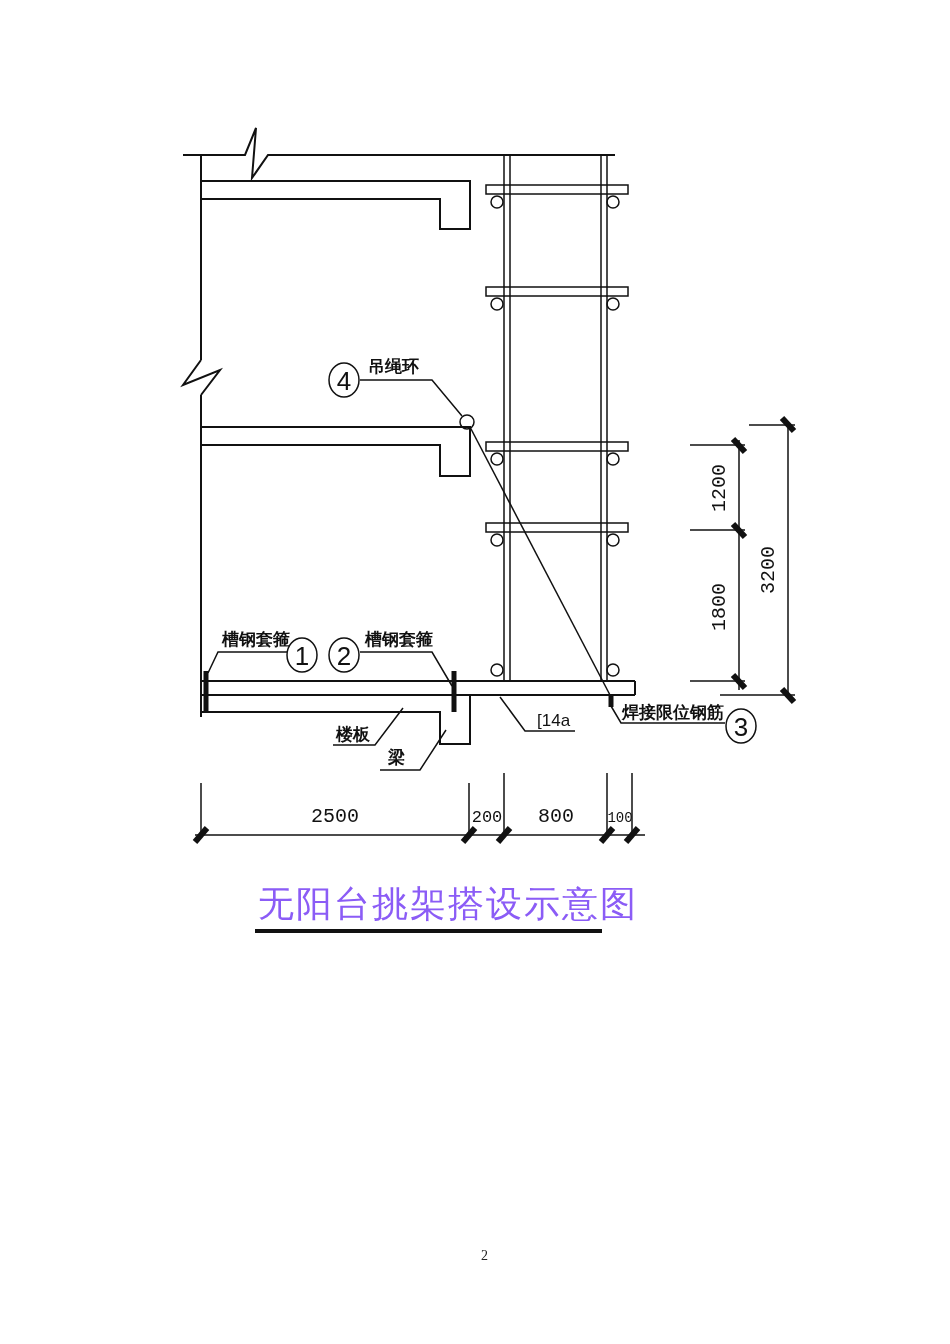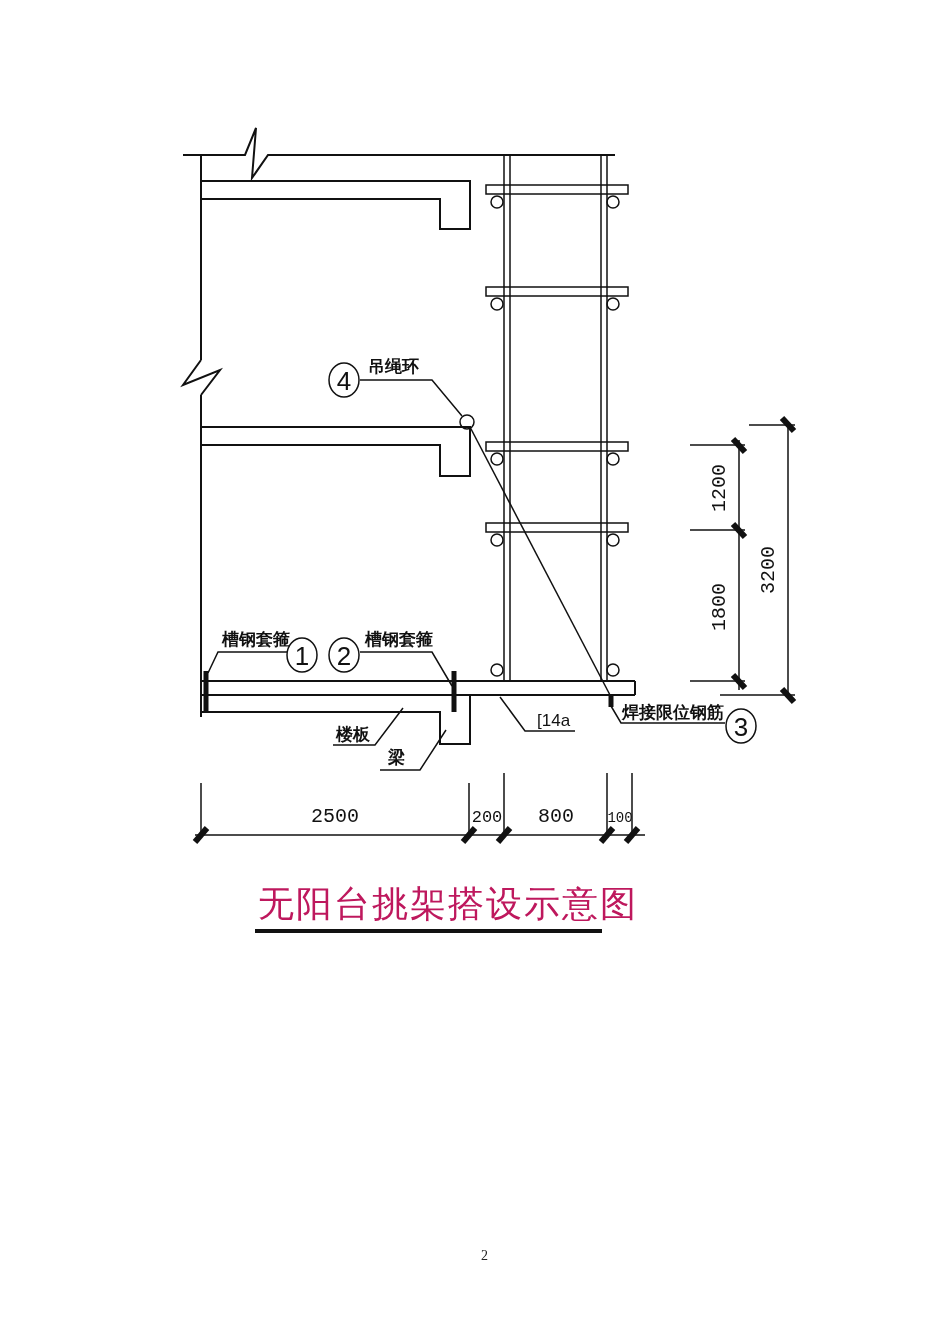--- a/index.html
+++ b/index.html
@@ -5,21 +5,21 @@
   html,body{margin:0;padding:0;background:#ffffff;}
   body{width:950px;height:1344px;position:relative;overflow:hidden;font-family:"DejaVu Sans",sans-serif;}
   #drawing{position:absolute;left:0;top:0;}
   .ln{stroke:#111;stroke-width:2;fill:none;}
   .thin{stroke:#111;stroke-width:1.5;fill:none;}
   .tick{stroke:#111;stroke-width:6;stroke-linecap:butt;}
   .bar{stroke:#111;stroke-width:5;}
   .lbl{font-family:"DejaVu Sans",sans-serif;font-size:17px;fill:#111;font-weight:bold;}
   .dim{font-family:"Liberation Mono",monospace;font-size:20px;fill:#111;}
   .circ-num{font-family:"Liberation Sans",sans-serif;font-size:26px;fill:#111;}
-  #title{position:absolute;left:258px;top:880px;font-family:Liberation Serif, serif;font-size:36px;color:#be185d;letter-spacing:2px;white-space:nowrap;}
+  #title{position:absolute;left:258px;top:880px;font-family:Liberation Serif, serif;font-size:36px;color:#8b5cf6;letter-spacing:2px;white-space:nowrap;}
   #title-underline{position:absolute;left:255px;top:929px;width:347px;height:4px;background:#111;}
   #page-number{position:absolute;left:481px;top:1248px;font-family:"Liberation Serif",serif;font-size:14px;color:#222;}
 </style>
 </head>
 <body>
 
 <svg id="drawing" width="950" height="1344" viewBox="0 0 950 1344" xmlns="http://www.w3.org/2000/svg">
 
   <g>
 

